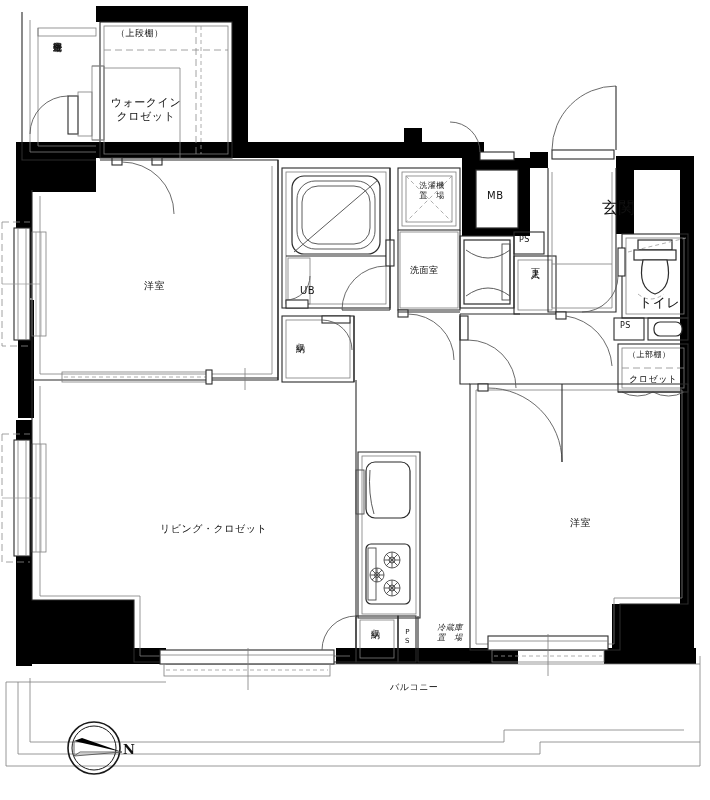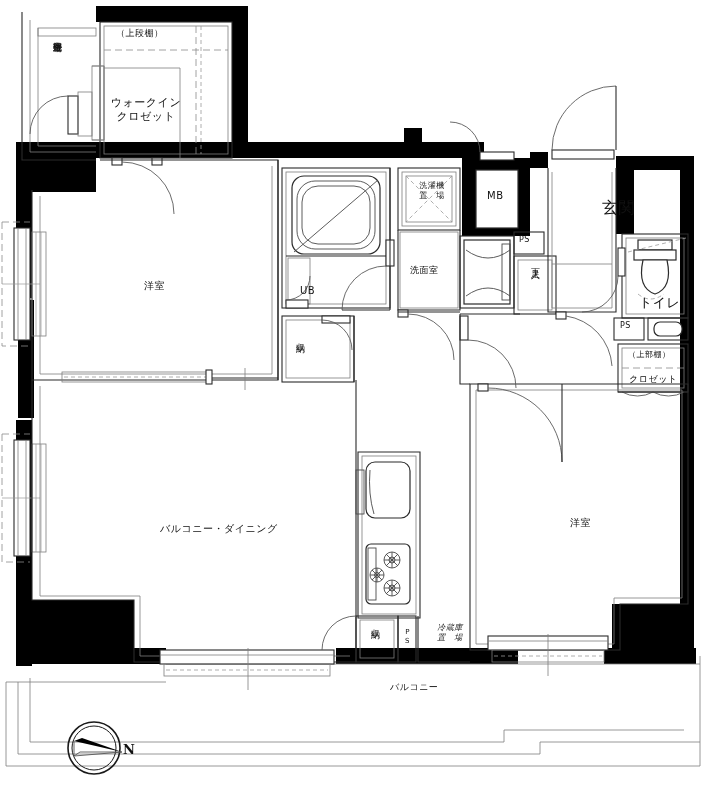--- a/index.html
+++ b/index.html
@@ -336,21 +336,21 @@
 <div class="lbl" style="left:410px;top:265px;font-size:9px;font-family:Liberation Serif, serif;">洗面室</div>
 <div class="lbl" style="left:487px;top:190px;font-size:10px;">MB</div>
 <div class="lbl" style="left:519px;top:235px;font-size:8px;">PS</div>
 <div class="lbl v" style="left:530px;top:261px;font-size:9px;">下足入</div>
 <div class="lbl" style="left:602px;top:198px;font-size:16px;">玄関</div>
 <div class="lbl" style="left:639px;top:295px;font-size:13px;">トイレ</div>
 <div class="lbl" style="left:620px;top:321px;font-size:8px;">PS</div>
 <div class="lbl" style="left:628px;top:350px;font-size:8px;">（上部棚）</div>
 <div class="lbl" style="left:629px;top:374px;font-size:9px;">クロゼット</div>
 <div class="lbl" style="left:570px;top:517px;font-size:10px;">洋室</div>
-<div class="lbl" style="left:160px;top:523px;font-size:10px;">バルコニー・ダイニング</div>
+<div class="lbl" style="left:160px;top:523px;font-size:10px;">リビング・クロゼット</div>
 <div class="lbl v" style="left:370px;top:622px;font-size:9px;">収納</div>
 <div class="lbl v" style="left:403px;top:628px;font-size:7px;">PS</div>
 <div class="lbl two" style="left:424px;top:623px;width:52px;font-size:8px;font-style:italic;">冷蔵庫<br>置　場</div>
 <div class="lbl" style="left:390px;top:682px;font-size:9px;">バルコニー</div>
 
 <svg width="90" height="80" style="position:absolute;left:62px;top:708px;">
   <circle cx="32" cy="40" r="26" fill="none" stroke="#1a1a1a" stroke-width="1.6"></circle>
   <circle cx="32" cy="40" r="22" fill="none" stroke="#1a1a1a" stroke-width="1"></circle>
   <path d="M12 33 L60 44 L20 30 Z" fill="#000"></path>
   <path d="M12 48 L60 44 L18 44 Z" fill="none" stroke="#555" stroke-width="0.9"></path>

